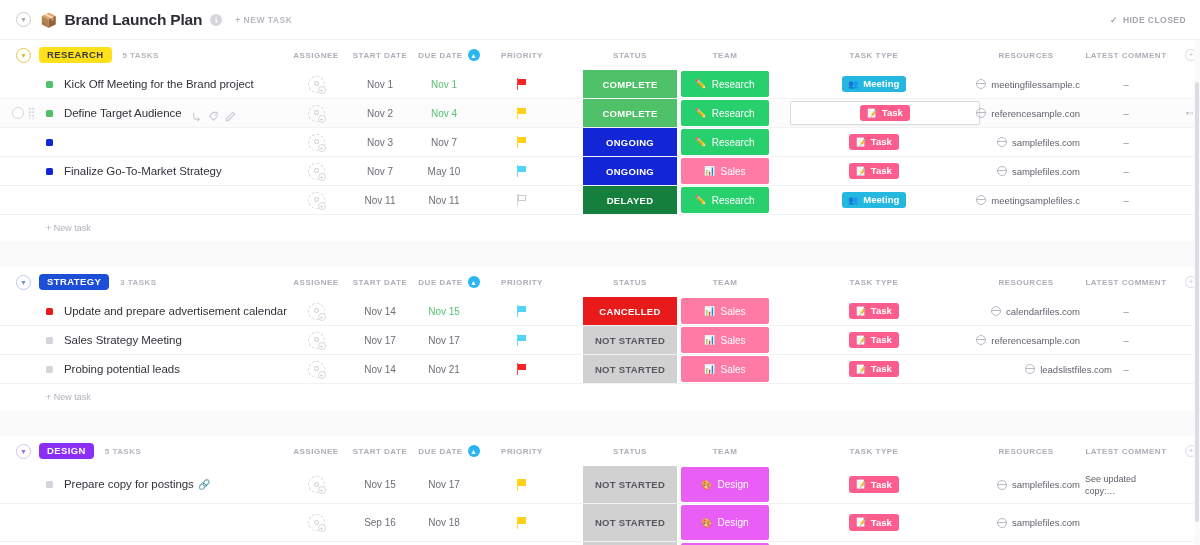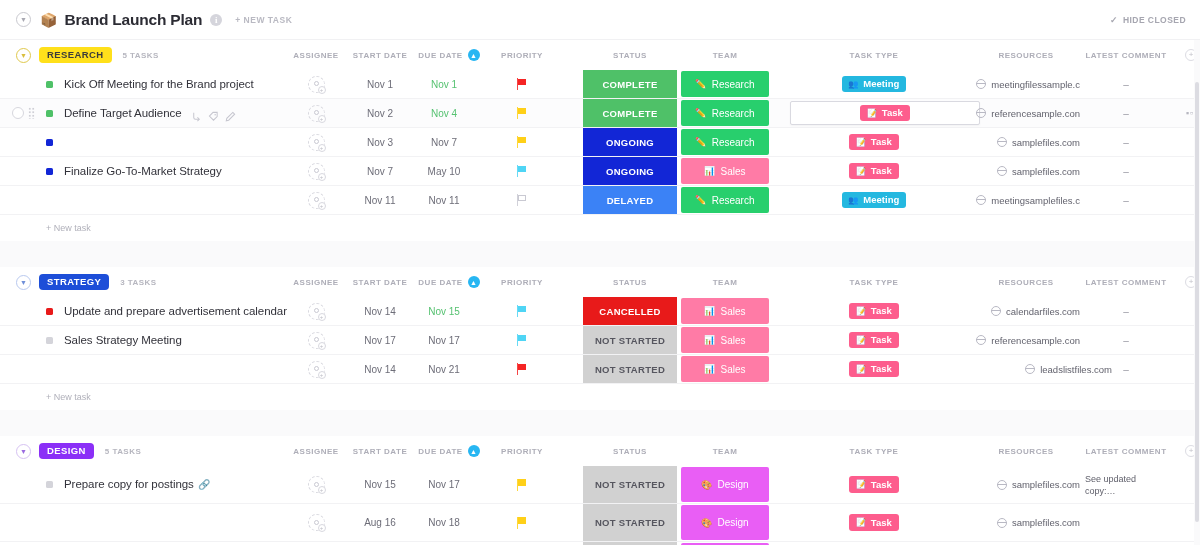--- a/index.html
+++ b/index.html
@@ -468,21 +468,21 @@
               </div>
               <div class="cell" style="left:413px;width:62px">
                 <span class="date">Nov 11</span>
               </div>
               <div class="cell" style="left:497px;width:50px">
                 <span class="flag outline" style="">
             <span class="pole"></span>
                   <span class="cloth"></span>
                 </span>
               </div>
-              <div class="status-chip" style="left:583px;width:94px;background:#3b82f6">
+              <div class="status-chip" style="left:583px;width:94px;background:#15803d">
                 <span>DELAYED</span>
               </div>
               <div class="team-chip" style="left:681px;width:88px;background:#28cf6d">
                 <span class="tico">✏️</span>
                 <span>Research</span>
               </div>
               <div class="cell" style="left:790px;width:168px">
         <span class="type-chip" style="background:#24b8e0">
                   <span class="tyico">👥</span>
                   <span>Meeting</span>
@@ -626,20 +626,24 @@
       <span class="res">
                   <span class="globe"></span>
                   <span>referencesample.con</span>
                 </span>
               </div>
               <div class="cell " style="left:1085px;width:82px">
       <span class="dash">–</span>
               </div>
             </div>
             <div class="row">
+              <div class="task-cell">
+     <span class="task-dot" style="background:#d4d4da"></span>
+     <span class="task-name">Probing potential leads</span>
+     </div>
               <div class="cell" style="left:290px;width:52px">
                 <div class="assignee">
             <div class="head"></div>
                   <div class="plus">+</div>
                 </div>
               </div>
               <div class="cell" style="left:349px;width:62px">
                 <span class="date">Nov 14</span>
               </div>
               <div class="cell" style="left:413px;width:62px">
@@ -763,21 +767,21 @@
               </div>
             </div>
             <div class="row tall">
               <div class="cell" style="left:290px;width:52px">
                 <div class="assignee">
             <div class="head"></div>
                   <div class="plus">+</div>
                 </div>
               </div>
               <div class="cell" style="left:349px;width:62px">
-                <span class="date">Aug 16</span>
+                <span class="date">Sep 16</span>
               </div>
               <div class="cell" style="left:413px;width:62px">
                 <span class="date">Nov 18</span>
               </div>
               <div class="cell" style="left:497px;width:50px">
                 <span class="flag" style="color:#ffd018">
             <span class="pole"></span>
                   <span class="cloth"></span>
                 </span>
               </div>

